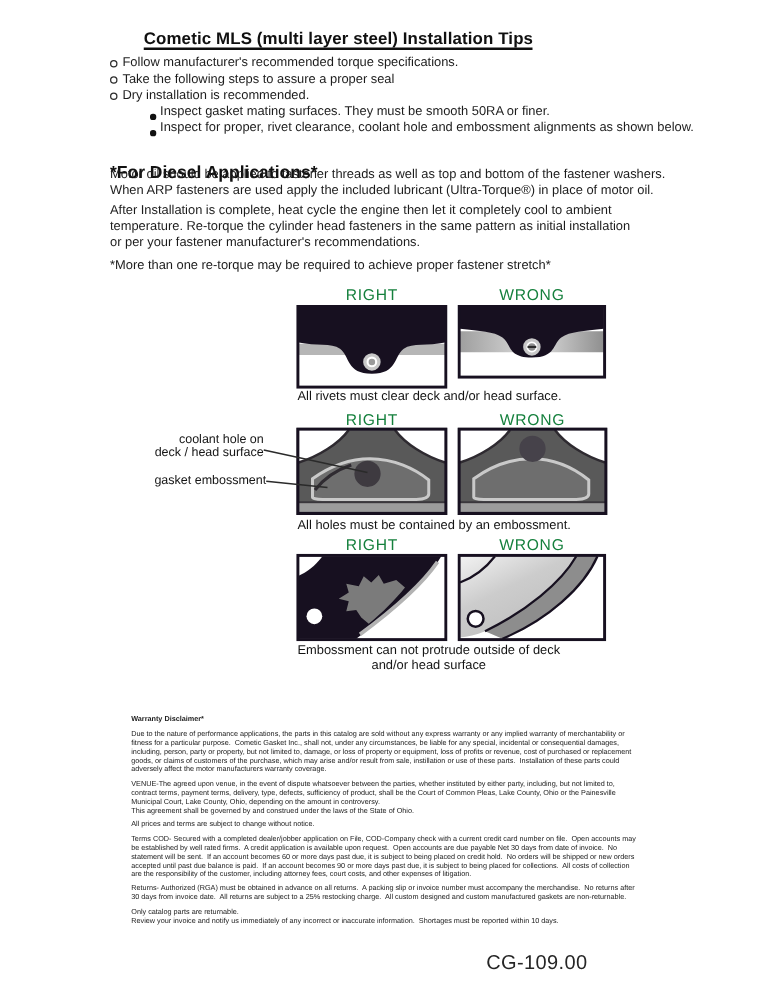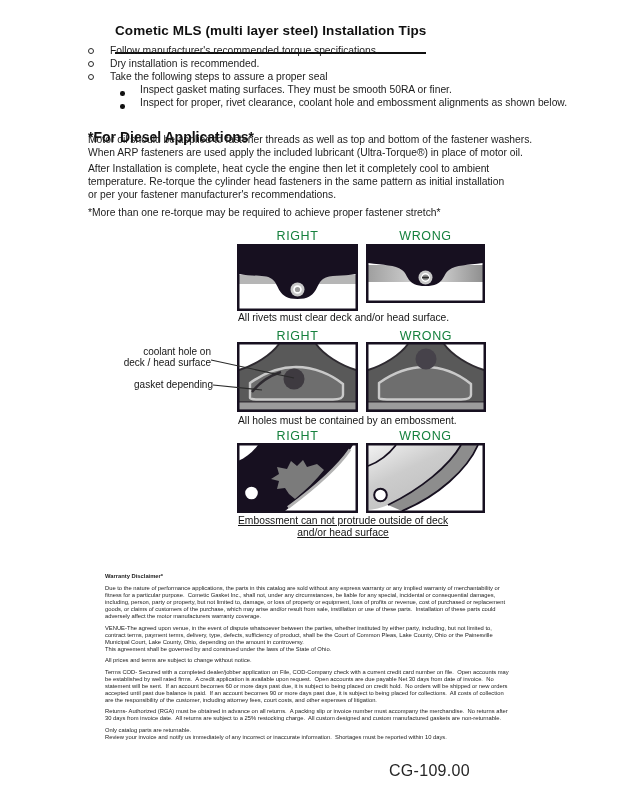--- a/index.html
+++ b/index.html
@@ -3,24 +3,24 @@
 <meta charset="utf-8">
 <style>
   html,body{margin:0;padding:0;background:#ffffff;}
   .page{
     position:relative;width:618px;height:800px;background:#ffffff;
     font-family:"Liberation Sans", sans-serif;color:#1c1c1c;overflow:hidden;
   }
   .abs{position:absolute;}
   .title{
     left:115px;top:23px;font-size:13.5px;font-weight:bold;color:#101010;
-    border-bottom:2px solid #101010;padding-bottom:14px;letter-spacing:.1px;
+    border-bottom:2px solid #101010;padding-bottom:0;letter-spacing:.1px;
   }
   .bullets{left:88px;top:44px;font-size:10.3px;line-height:13px;}
-  .brow{display:flex;align-items:flex-start;gap:12px;}
+  .brow{display:flex;align-items:flex-start;}
   .brow.sub{margin-left:32px;align-items:flex-end;}
   .omark{flex:0 0 auto;width:4px;height:4px;border:1.1px solid #2c2c2c;border-radius:50%;margin:3.8px 4px 0 0;}
   .fmark{flex:0 0 auto;width:4.6px;height:4.6px;background:#111;border-radius:50%;margin:3.8px 3.5px 0 0;}
   .dheading{left:88px;top:116px;font-size:14px;font-weight:bold;color:#111;margin-top:13px;}
   .para{font-size:10.3px;line-height:12.9px;white-space:pre;color:#1c1c1c;}
   .p1{left:88px;top:134px;}
   .p2{left:88px;top:163px;}
   .pnote{left:88px;top:207px;}
   .dlabel{font-size:12.5px;letter-spacing:.6px;color:#15803d;text-align:center;}
   .dcaption{font-size:10.3px;color:#141414;white-space:pre;line-height:11.5px;text-align:center;}
@@ -38,25 +38,25 @@
 
   <div class="abs title">Cometic MLS (multi layer steel) Installation Tips</div>
 
   <div class="abs bullets">
     <div class="brow">
       <span class="omark"></span>
       <span>Follow manufacturer's recommended torque specifications.</span>
     </div>
     <div class="brow">
       <span class="omark"></span>
-      <span>Dry installation is recommended.</span>
+      <span>Take the following steps to assure a proper seal</span>
     </div>
     <div class="brow">
       <span class="omark"></span>
-      <span>Take the following steps to assure a proper seal</span>
+      <span>Dry installation is recommended.</span>
     </div>
     <div class="brow sub">
       <span class="fmark"></span>
       <span>Inspect gasket mating surfaces.  They must be smooth 50RA or finer.</span>
     </div>
     <div class="brow sub">
       <span class="fmark"></span>
       <span>Inspect for proper, rivet clearance, coolant hole and embossment alignments as shown below.</span>
     </div>
   </div>
@@ -102,21 +102,21 @@
     <rect x="1.25" y="1.25" width="116.5" height="56.5" fill="none" stroke="#171020" stroke-width="2.5"></rect>
   </svg>
 
   <div class="abs dcaption" style="left:238px;top:312px;">All rivets must clear deck and/or head surface.</div>
 
   <div class="abs dlabel" style="left:237px;top:329px;width:121px;">RIGHT</div>
   <div class="abs dlabel" style="left:366px;top:329px;width:120px;">WRONG</div>
 
   <div class="abs anno" style="left:118px;top:346px;width:93px;">coolant hole on
 deck / head surface</div>
-  <div class="abs anno" style="left:118px;top:379px;width:95px;">gasket depending</div>
+  <div class="abs anno" style="left:118px;top:379px;width:95px;">gasket embossment</div>
 
   <svg class="abs panel" style="left:237px;top:342px;" width="121" height="70" viewBox="0 0 121 70">
     <rect width="121" height="70" fill="#595959"></rect>
     <path d="M13,56 V41 C27,31 43,25 59,25 C78,25 95,33 106,42 V53 C106,56 102,57.5 96,57.5 H21 C16,57.5 13,56.8 13,56 Z" fill="#6e6e6e"></path>
     <path d="M2,2 H42 C34,13 18,23 2,28 Z" fill="#ffffff"></path>
     <path d="M119,2 H79 C87,13 103,23 119,28 Z" fill="#ffffff"></path>
     <path d="M42,2 C34,13 18,23 2,28" stroke="#2e2a30" stroke-width="2" fill="none"></path>
     <path d="M79,2 C87,13 103,23 119,28" stroke="#2e2a30" stroke-width="2" fill="none"></path>
     <path d="M13,56 V41 C27,31 43,25 59,25 C78,25 95,33 106,42 V53 C106,56 102,57.5 96,57.5 H21 C16,57.5 13,56.8 13,56 Z" fill="none" stroke="#c9c9c9" stroke-width="2.4"></path>
     <path d="M15,50 C22,41 32,34 44,30" stroke="#2f2b31" stroke-width="2.4" fill="none"></path>
@@ -171,21 +171,21 @@
     <rect width="119" height="70" fill="#ffffff"></rect>
     <path d="M2,2 H95 C83,23 55,46 22,62 C15,65 8,66.5 2,67 Z" fill="url(#g3)"></path>
     <path d="M95,2 H112 C101,27 72,53 36,68 L22,62 C55,46 83,23 95,2 Z" fill="#8d8d8d"></path>
     <path d="M95,2 C83,23 55,46 22,62" stroke="#171020" stroke-width="1.8" fill="none"></path>
     <path d="M112,2 C101,27 72,53 36,68" stroke="#171020" stroke-width="1.8" fill="none"></path>
     <path d="M30,2 C23,11 13,19 2,23" stroke="#171020" stroke-width="1.8" fill="none"></path>
     <circle cx="14.5" cy="52" r="6.3" fill="#ffffff" stroke="#171020" stroke-width="2"></circle>
     <rect x="1.25" y="1.25" width="116.5" height="67.5" fill="none" stroke="#171020" stroke-width="2.5"></rect>
   </svg>
 
-  <div class="abs dcaption" style="left:238px;top:515px;text-decoration:underline;">Embossment can not protrude outside of deck
+  <div class="abs dcaption" style="left:238px;top:515px;">Embossment can not protrude outside of deck
 and/or head surface</div>
 
   <div class="abs legal">
     <div class="lh">Warranty Disclaimer*</div>
     <div class="lp">Due to the nature of performance applications, the parts in this catalog are sold without any express warranty or any implied warranty of merchantability or
 fitness for a particular purpose.  Cometic Gasket Inc., shall not, under any circumstances, be liable for any special, incidental or consequential damages,
 including, person, party or property, but not limited to, damage, or loss of property or equipment, loss of profits or revenue, cost of purchased or replacement
 goods, or claims of customers of the purchase, which may arise and/or result from sale, instillation or use of these parts.  Installation of these parts could
 adversely affect the motor manufacturers warranty coverage.</div>
     <div class="lp">VENUE-The agreed upon venue, in the event of dispute whatsoever between the parties, whether instituted by either party, including, but not limited to,

